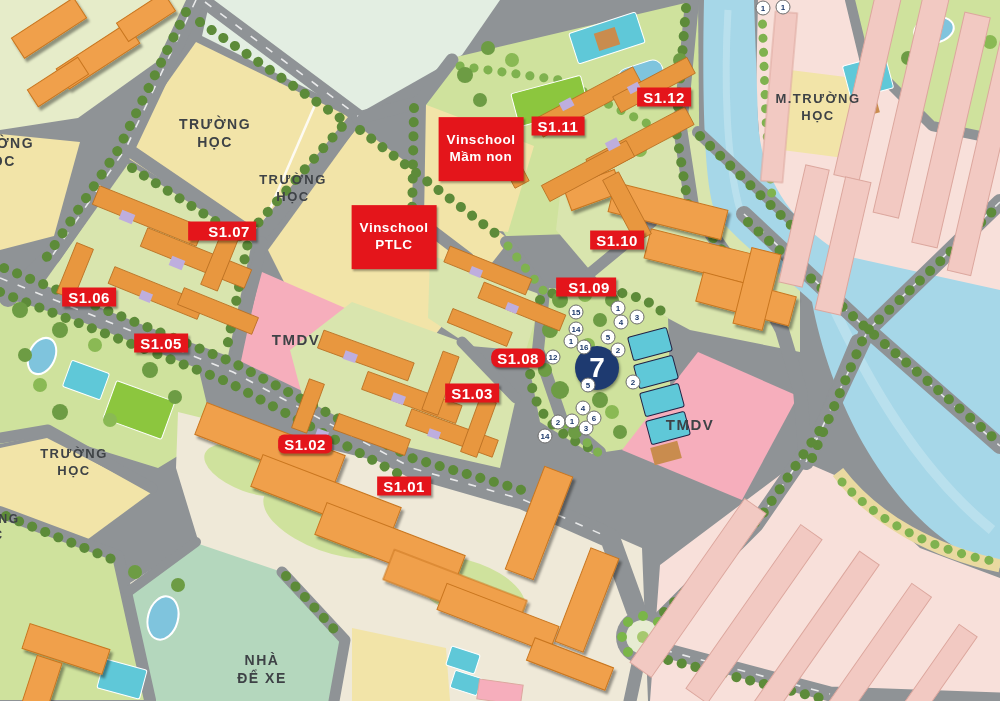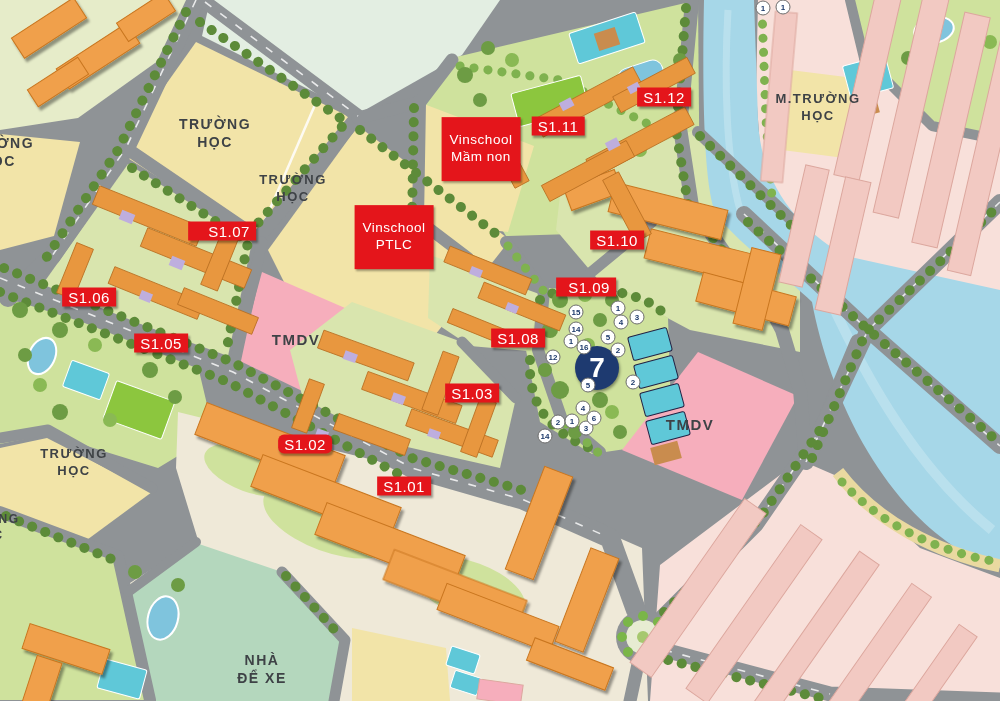--- a/index.html
+++ b/index.html
@@ -11,21 +11,21 @@
   .map svg{position:absolute;left:0;top:0;}
   .labels{position:absolute;left:0;top:0;width:100%;height:100%;}
   .region-label{
     position:absolute;transform:translate(-50%,-50%);
     text-align:center;color:#3e4246;font-weight:bold;line-height:1.3;
     letter-spacing:1.5px;white-space:nowrap;
   }
   .region-label span{display:block;}
   .badge{
     position:absolute;transform:translate(-50%,-50%);
-    background:#e4151b;color:#ffffff;font-weight:normal;font-size:15px;
+    background:#e4151b;color:#ffffff;font-weight:bold;font-size:15px;
     padding:1px 6px;white-space:nowrap;box-shadow:1.5px 2px 2px rgba(0,0,0,.35);
     letter-spacing:.5px;
   }
   .badge.school{font-size:13.5px;text-align:center;line-height:1.25;padding:15px 8px;}
   .badge.school span{display:block;}
   .poi-marker{
     position:absolute;transform:translate(-50%,-50%);
     width:44px;height:44px;border-radius:50%;background:#1e3a70;
     color:#fff;font-size:28px;font-weight:bold;
     display:flex;align-items:center;justify-content:center;
@@ -346,21 +346,21 @@
       <div class="region-label" style="font-size: 14px; left: 262px; top: 669px;">
         <span>NHÀ</span>
         <span>ĐỂ XE</span>
       </div>
       <div class="badge" style="left: 404px; top: 486px;">S1.01</div>
       <div class="badge" style="left: 305px; top: 444px; border-radius: 6px;">S1.02</div>
       <div class="badge" style="left: 472px; top: 393px;">S1.03</div>
       <div class="badge" style="left: 161px; top: 343px;">S1.05</div>
       <div class="badge" style="left: 89px; top: 297px;">S1.06</div>
       <div class="badge" style="left: 222px; top: 231px; padding-left: 20px;">S1.07</div>
-      <div class="badge" style="left: 518px; top: 338px;">S1.08</div>
+      <div class="badge" style="left: 518px; top: 358px; border-radius: 8px;">S1.08</div>
       <div class="badge" style="left: 586px; top: 287px; padding-left: 12px;">S1.09</div>
       <div class="badge" style="left: 617px; top: 240px;">S1.10</div>
       <div class="badge" style="left: 558px; top: 126px;">S1.11</div>
       <div class="badge" style="left: 664px; top: 97px;">S1.12</div>
       <div class="badge school" style="left: 394px; top: 237px;">
         <span>Vinschool</span>
         <span>PTLC</span>
       </div>
       <div class="badge school" style="left: 481px; top: 149px;">
         <span>Vinschool</span>

